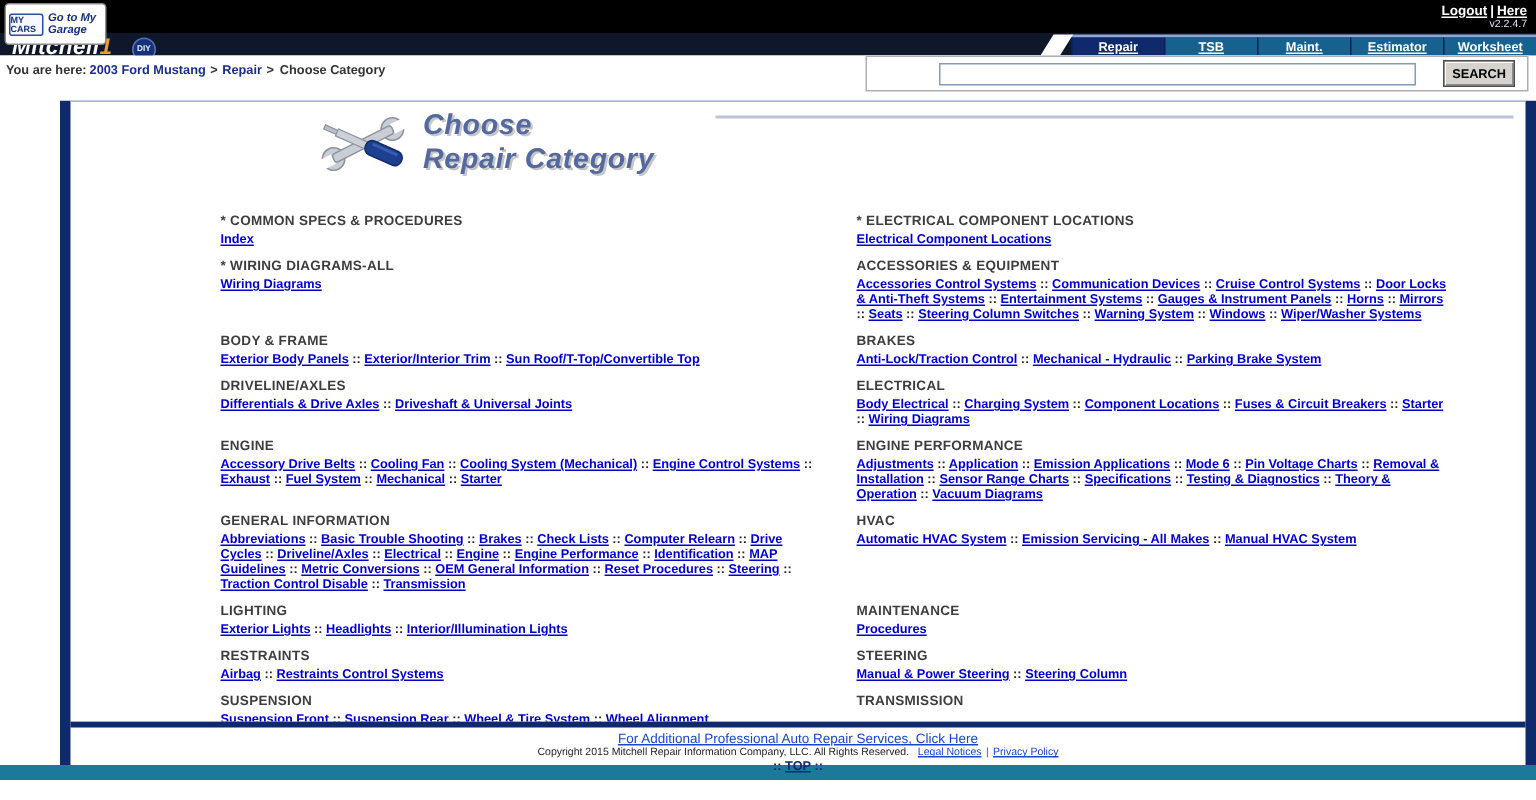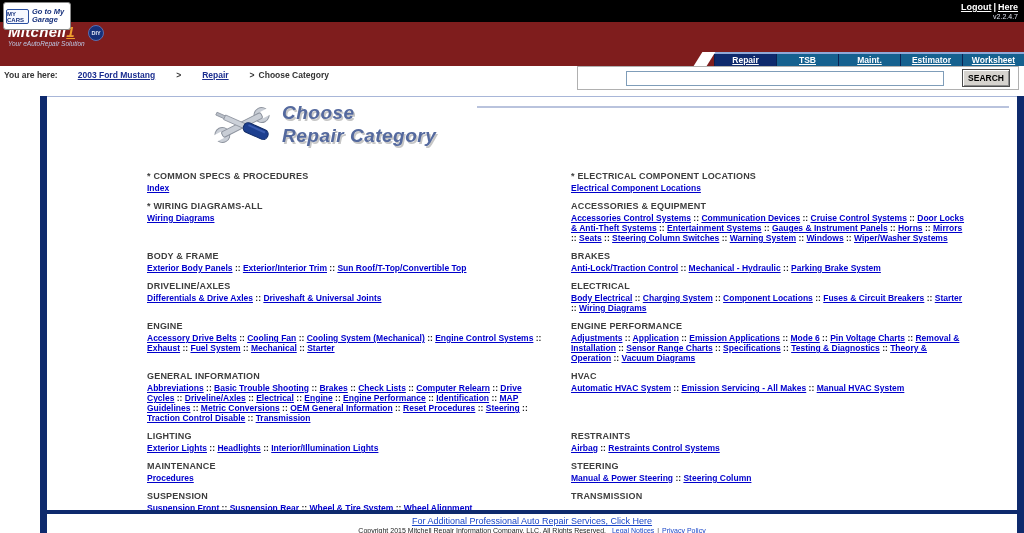--- a/index.html
+++ b/index.html
@@ -17,39 +17,39 @@
   .plate-band { width:21px; height:2px; background:#9aabcc; margin-bottom:1px; }
   .plate-text { font-size:6px; font-weight:bold; color:#16307c; letter-spacing:0; line-height:6px; }
   .garage-label { font-size:7.5px; line-height:8px; font-weight:bold; font-style:italic; color:#16307c; }
   .topbar-right { position:absolute; right:6px; top:2px; text-align:right; }
   .top-links { font-size:9px; font-weight:bold; }
   .top-links a { color:#fff; text-decoration:underline;text-align:center; }
   .top-links .sep { color:#fff; margin:0 2px; }
   .version { font-size:7px; color:#dfe3ef; margin-top:1px; }
 
   
-  .navbar { position:relative; height:44px; background:#7f1d1d; }
+  .navbar { position:relative; height:15px; background:#0f172a; }
   .brand { position:absolute; left:8px; top:2px; }
   .brand-name { font-size:15px; font-weight:bold; font-style:italic; color:#fff; letter-spacing:.3px; line-height:15px; }
   .brand-one { color:#f09e2e; text-decoration:underline; }
   .brand-tagline { font-size:6.5px; font-style:italic; color:#bcc7e4; margin-top:1px; }
   .diy-badge { position:absolute; left:88px; top:3px; width:16px; height:16px; border-radius:50%;
     background:#16307a; border:1px solid #5a6fb0; color:#e8ecf8; font-size:5.5px; font-weight:bold;
     display:flex; align-items:center; justify-content:center; }
   .tabstrip { position:absolute; right:0; bottom:0; height:16px; display:flex; align-items:flex-end; }
   .slash { width:13px; height:14px; background:#fff; transform:skewX(-32deg); margin-right:3px; }
   .tabs { display:flex; height:14px; border-top:2px solid #8fa8d8; }
   .tab { width:62px; background:#15618f; color:#fff; font-size:8.5px; font-weight:bold;
     text-decoration:underline; text-align:center; line-height:13px; border-left:1px solid #0b2152; }
   .tab.active { background:#0e2a6d; }
 
   
   .subheader { position:relative; height:30px; background:#fff; }
   .breadcrumb { position:absolute; left:4px; top:4px; font-size:8.5px; font-weight:bold; color:#333; }
-  .bc-link { color:#1a2d8f; text-decoration:underline; margin:0 20px; }
+  .bc-link { color:#1a2d8f; margin:0 2px; }
   .bc-sep { color:#333; margin:0 1px; }
   .bc-current { color:#333; margin-left:3px; }
   .search-panel { position:absolute; right:5px; top:0; width:442px; height:24px; background:#fff;
     border:1px solid #b0b0b0; display:flex; align-items:center; justify-content:flex-end; padding:0 8px; }
   .search-input { width:318px; height:15px; border:1px solid #7f9db9; font-size:9px; padding:1px 3px;
     font-family:"Liberation Sans",sans-serif; }
   .search-button { margin-left:18px; height:18px; padding:1px 5px; font-size:8.5px; font-weight:bold;
     color:#000; background:#d6d3ce; border:1px solid #4d4d4d; cursor:pointer;
     box-shadow:inset 1px 1px 0 #fff, inset -1px -1px 0 #8c8c8c; font-family:"Liberation Sans",sans-serif; }
 
@@ -199,26 +199,26 @@
         </div>
         <div class="cat-cell">
           <div class="cat-heading">HVAC</div>
           <div class="cat-links"><a class="cat-link">Automatic HVAC System</a><span class="cat-sep"> :: </span><a class="cat-link">Emission Servicing - All Makes</a><span class="cat-sep"> :: </span><a class="cat-link">Manual HVAC System</a></div>
         </div>
         <div class="cat-cell">
           <div class="cat-heading">LIGHTING</div>
           <div class="cat-links"><a class="cat-link">Exterior Lights</a><span class="cat-sep"> :: </span><a class="cat-link">Headlights</a><span class="cat-sep"> :: </span><a class="cat-link">Interior/Illumination Lights</a></div>
         </div>
         <div class="cat-cell">
+          <div class="cat-heading">MAINTENANCE</div>
+          <div class="cat-links"><a class="cat-link">Procedures</a></div>
+        </div>
+        <div class="cat-cell">
           <div class="cat-heading">RESTRAINTS</div>
           <div class="cat-links"><a class="cat-link">Airbag</a><span class="cat-sep"> :: </span><a class="cat-link">Restraints Control Systems</a></div>
-        </div>
-        <div class="cat-cell">
-          <div class="cat-heading">MAINTENANCE</div>
-          <div class="cat-links"><a class="cat-link">Procedures</a></div>
         </div>
         <div class="cat-cell">
           <div class="cat-heading">STEERING</div>
           <div class="cat-links"><a class="cat-link">Manual &amp; Power Steering</a><span class="cat-sep"> :: </span><a class="cat-link">Steering Column</a></div>
         </div>
         <div class="cat-cell">
           <div class="cat-heading">SUSPENSION</div>
           <div class="cat-links"><a class="cat-link">Suspension Front</a><span class="cat-sep"> :: </span><a class="cat-link">Suspension Rear</a><span class="cat-sep"> :: </span><a class="cat-link">Wheel &amp; Tire System</a><span class="cat-sep"> :: </span><a class="cat-link">Wheel Alignment</a></div>
         </div>
         <div class="cat-cell">

